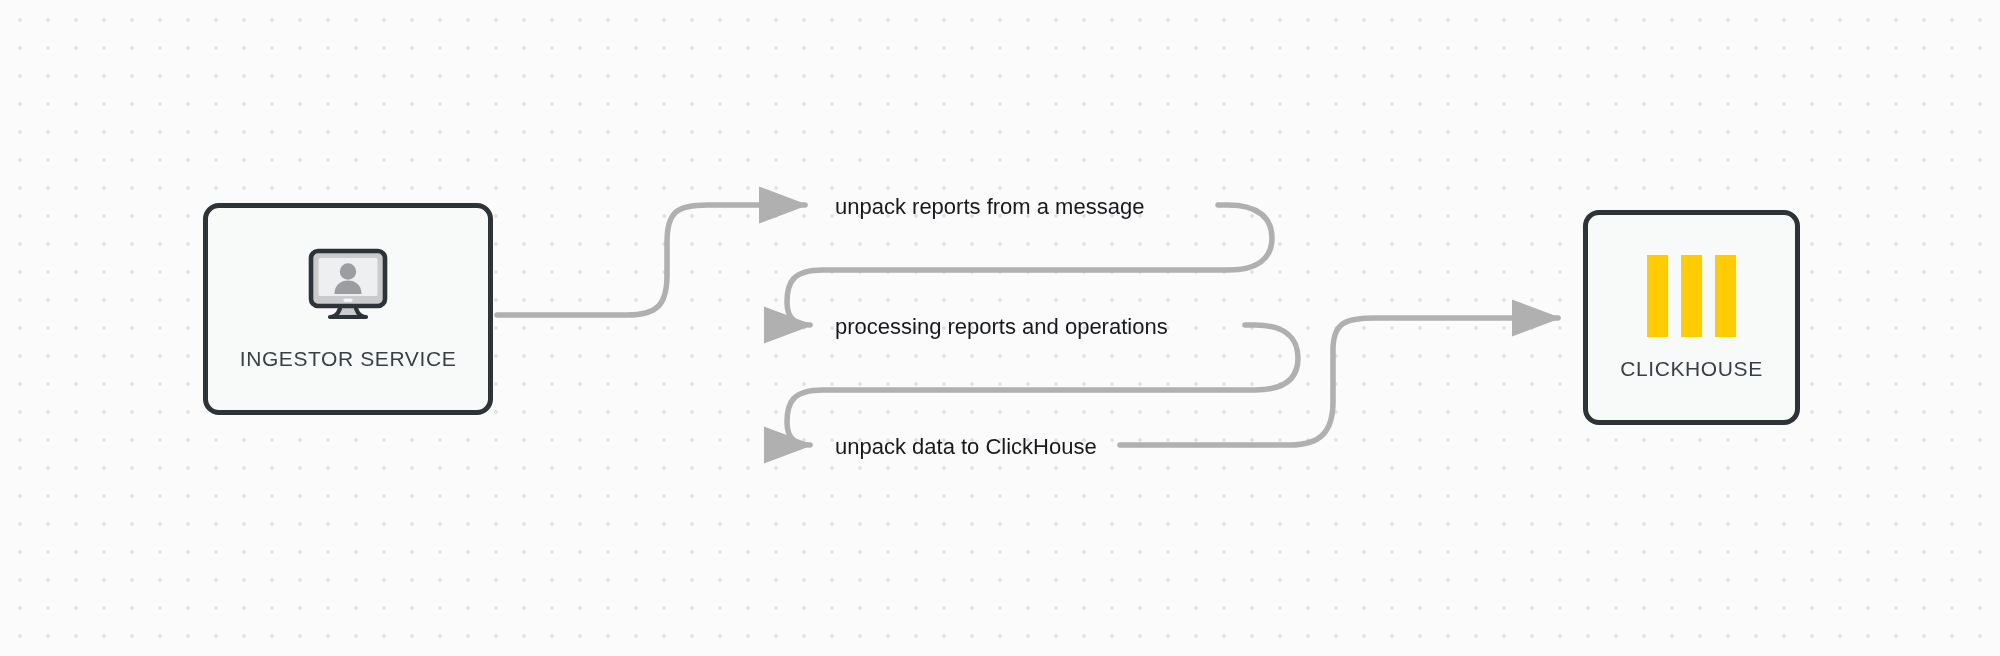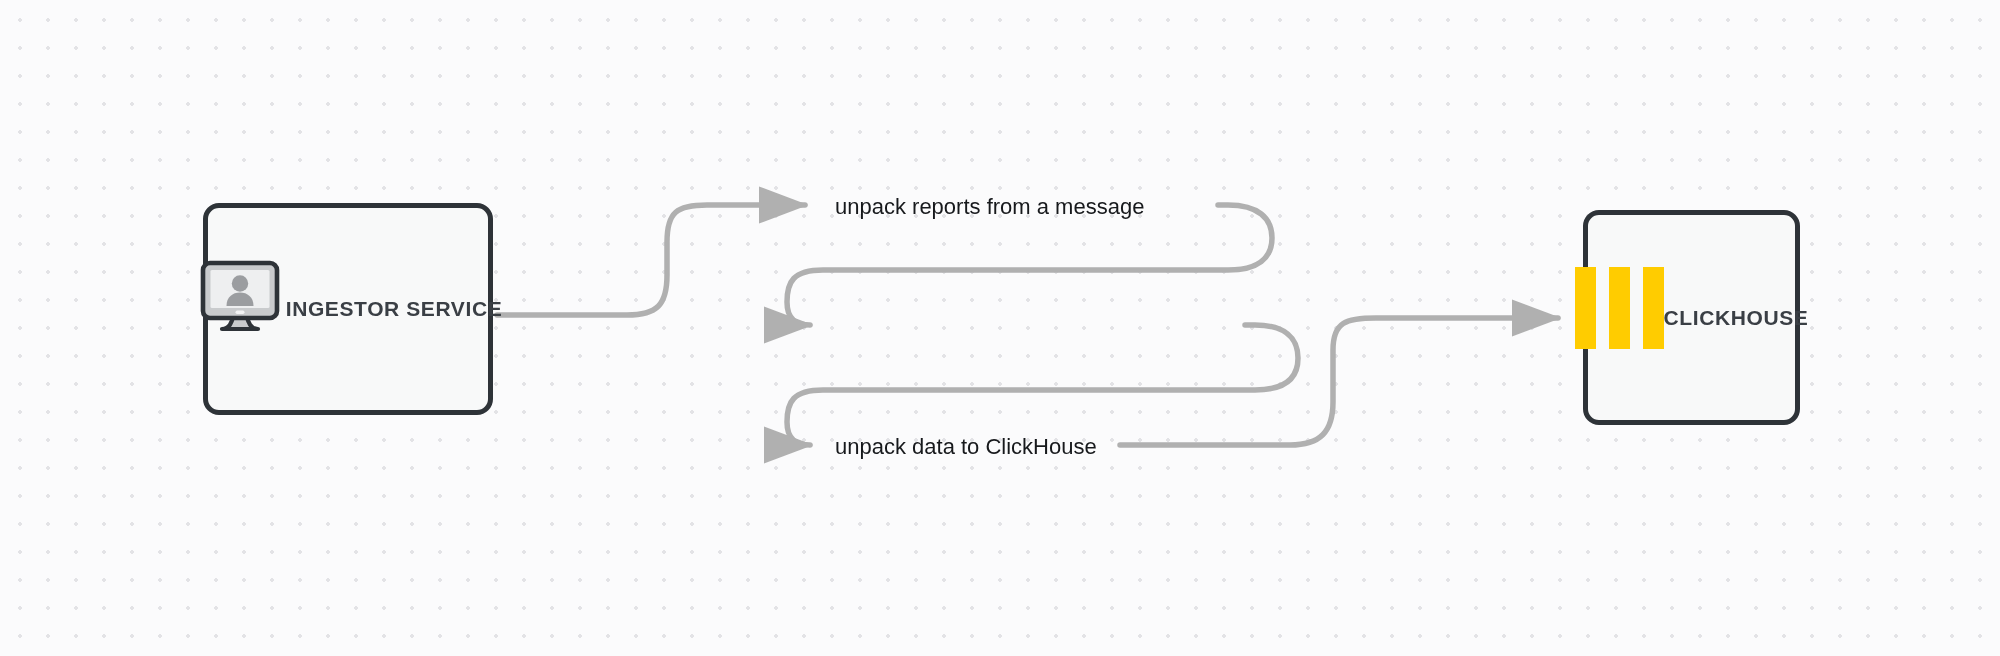--- a/index.html
+++ b/index.html
@@ -30,24 +30,23 @@
   }
 
   
   .node {
     position: absolute;
     box-sizing: border-box;
     background: #f8f9f9;
     border: 5px solid #2e3338;
     border-radius: 16px;
     display: flex;
-    flex-direction: row;
+    flex-direction: column;
     align-items: center;
     justify-content: center;
-    font-weight: bold;
   }
   .node-label {
     font-size: 21px;
     letter-spacing: 0.6px;
     color: #3a3f45;
     text-align: center;
     white-space: nowrap;
   }
 
   #node-ingestor {
@@ -133,20 +132,21 @@
                L 1290 445
                C 1320 445, 1333 432, 1333 402
                L 1333 350
                C 1333 322, 1346 318, 1376 318
                L 1558 318" marker-end="url(#arrowhead)"></path>
     </g>
   </svg>
 
   <div class="edge-label" id="edge-label-0">unpack reports from a message</div>
 
+  <div class="edge-label" id="edge-label-1">processing reports and operations</div>
 
   <div class="edge-label" id="edge-label-2">unpack data to ClickHouse</div>
 
   <div class="node" id="node-ingestor">
     <span class="icon-wrap">
       <svg width="92" height="78" viewBox="0 0 92 78" xmlns="http://www.w3.org/2000/svg">
 
         <path d="M28 70 C36 70, 38 62, 39.5 57 L52.5 57 C54 62, 56 70, 64 70 Z" fill="#c9cbcd" stroke="#2e3338" stroke-width="4.2" stroke-linejoin="round"></path>
 
         <rect x="9" y="4" width="74" height="55" rx="7" ry="7" fill="#c9cbcd" stroke="#2e3338" stroke-width="4.6"></rect>

